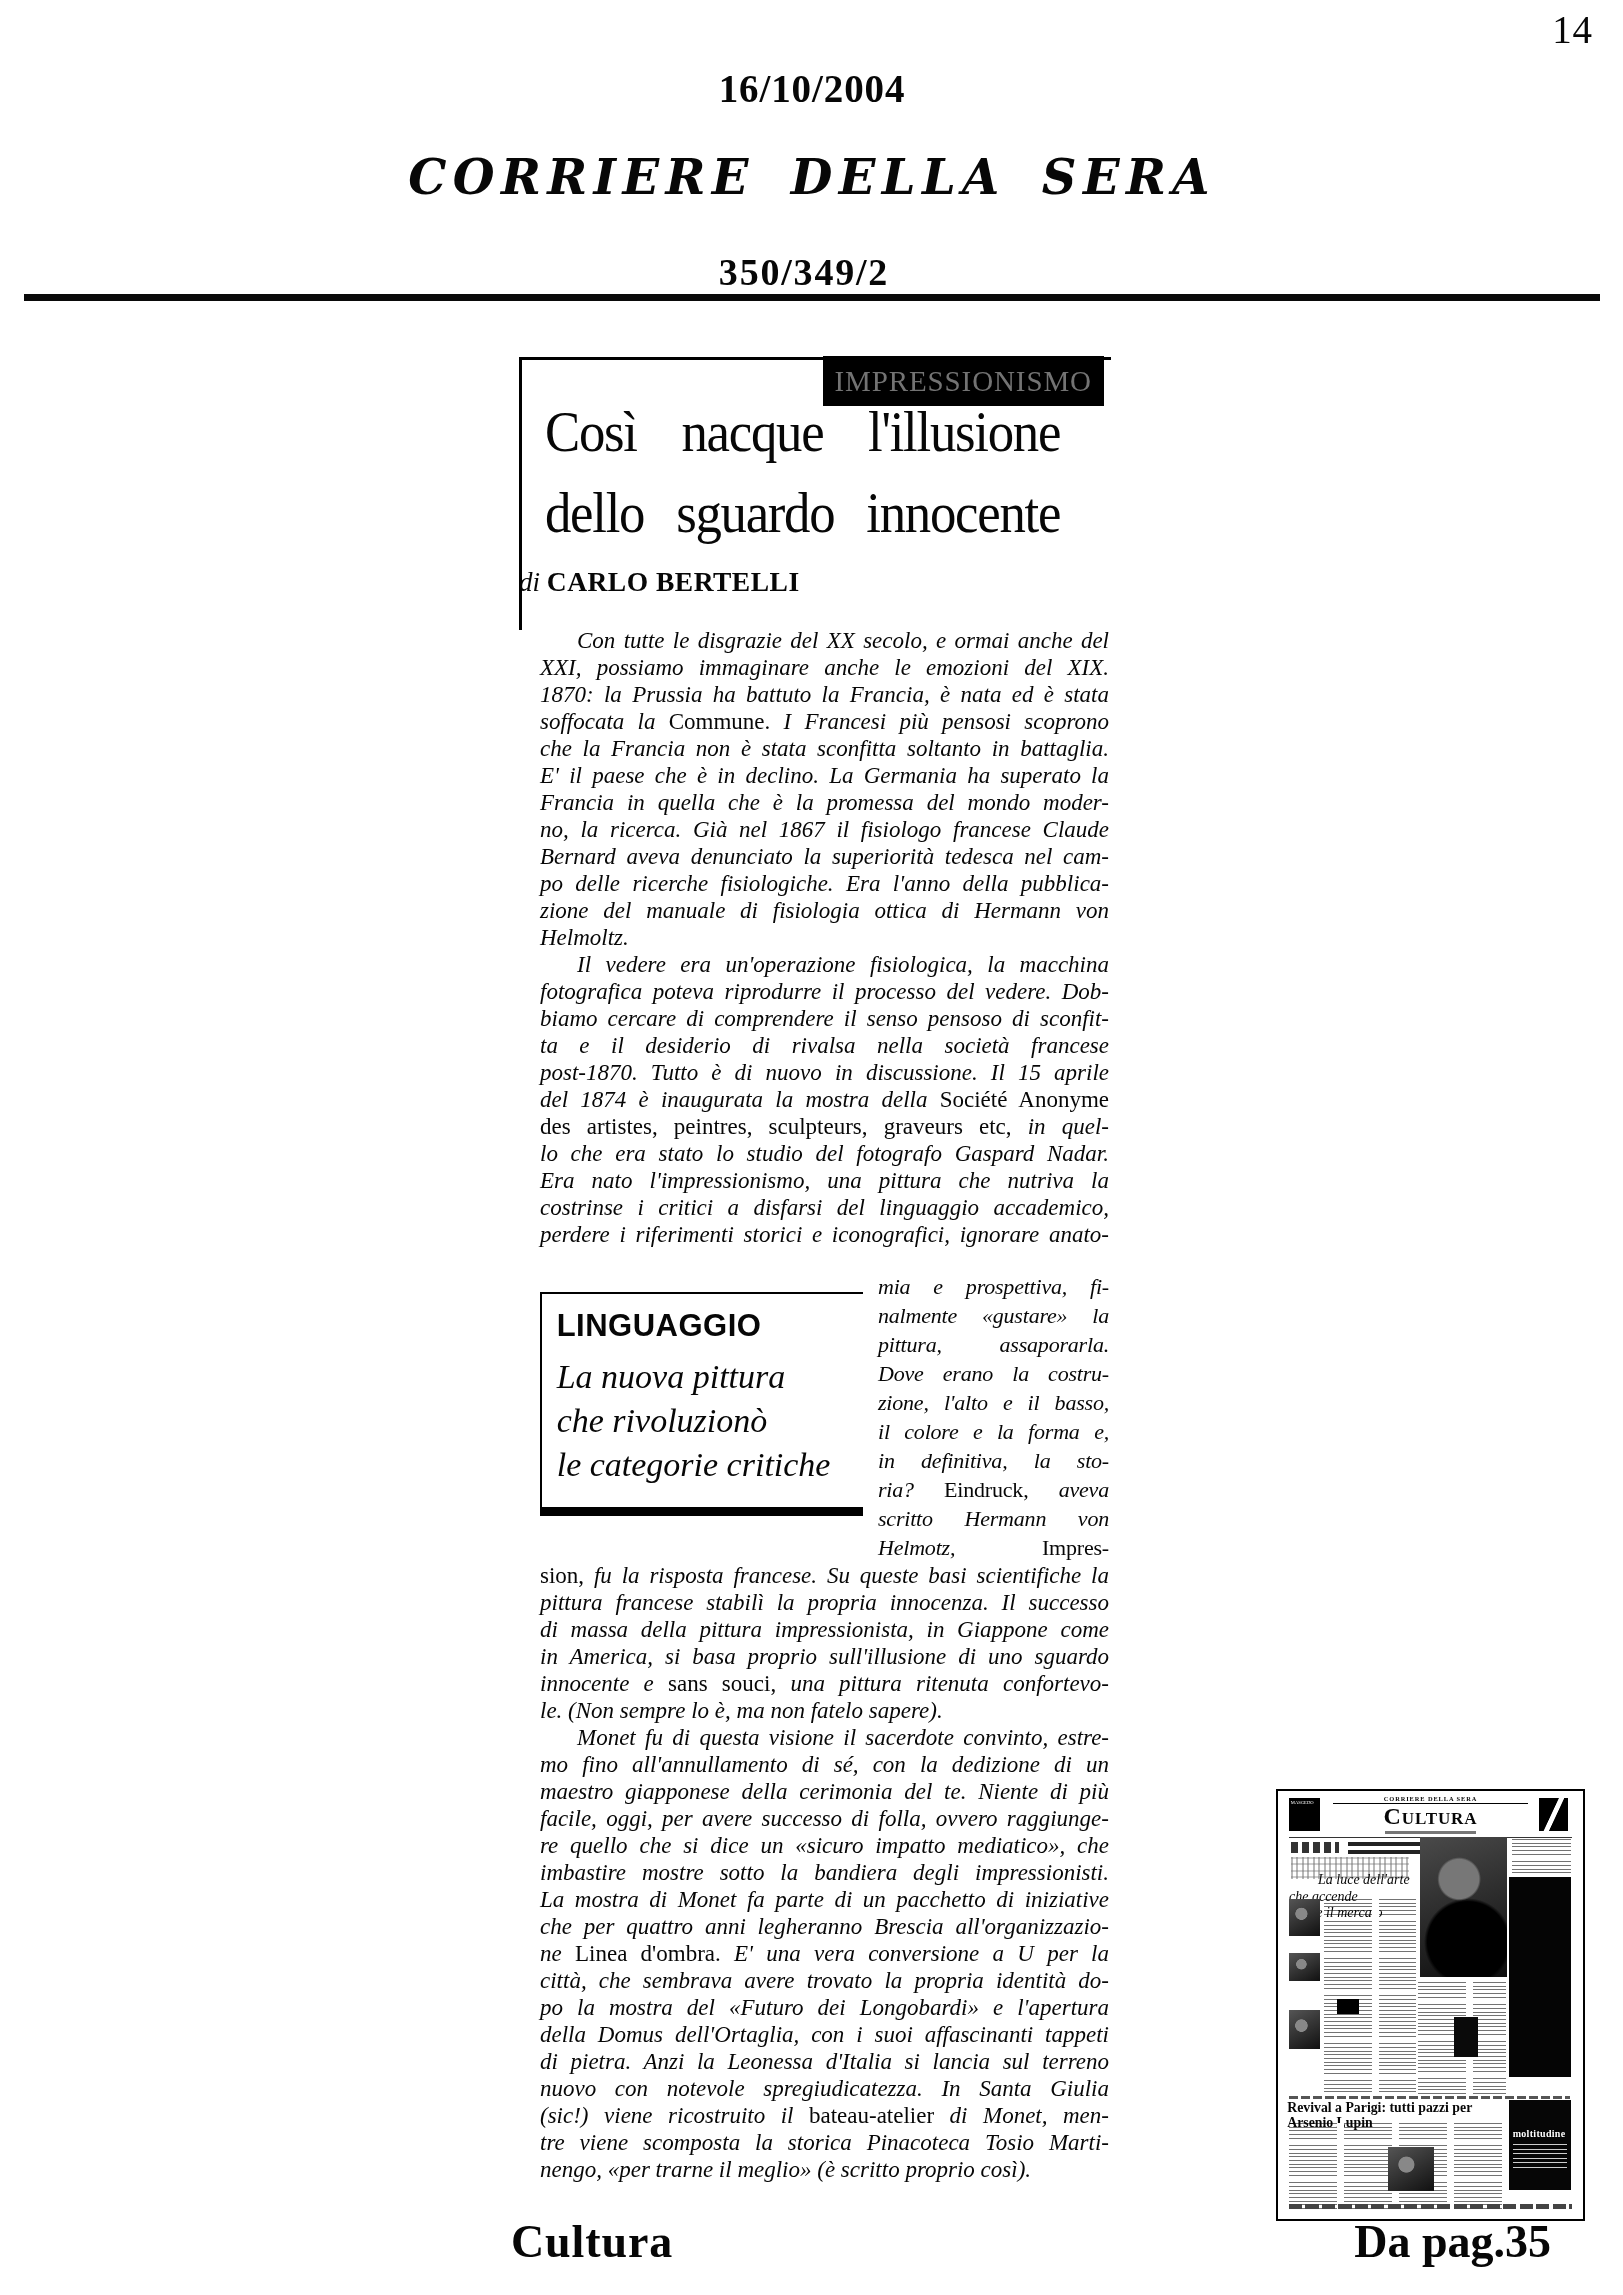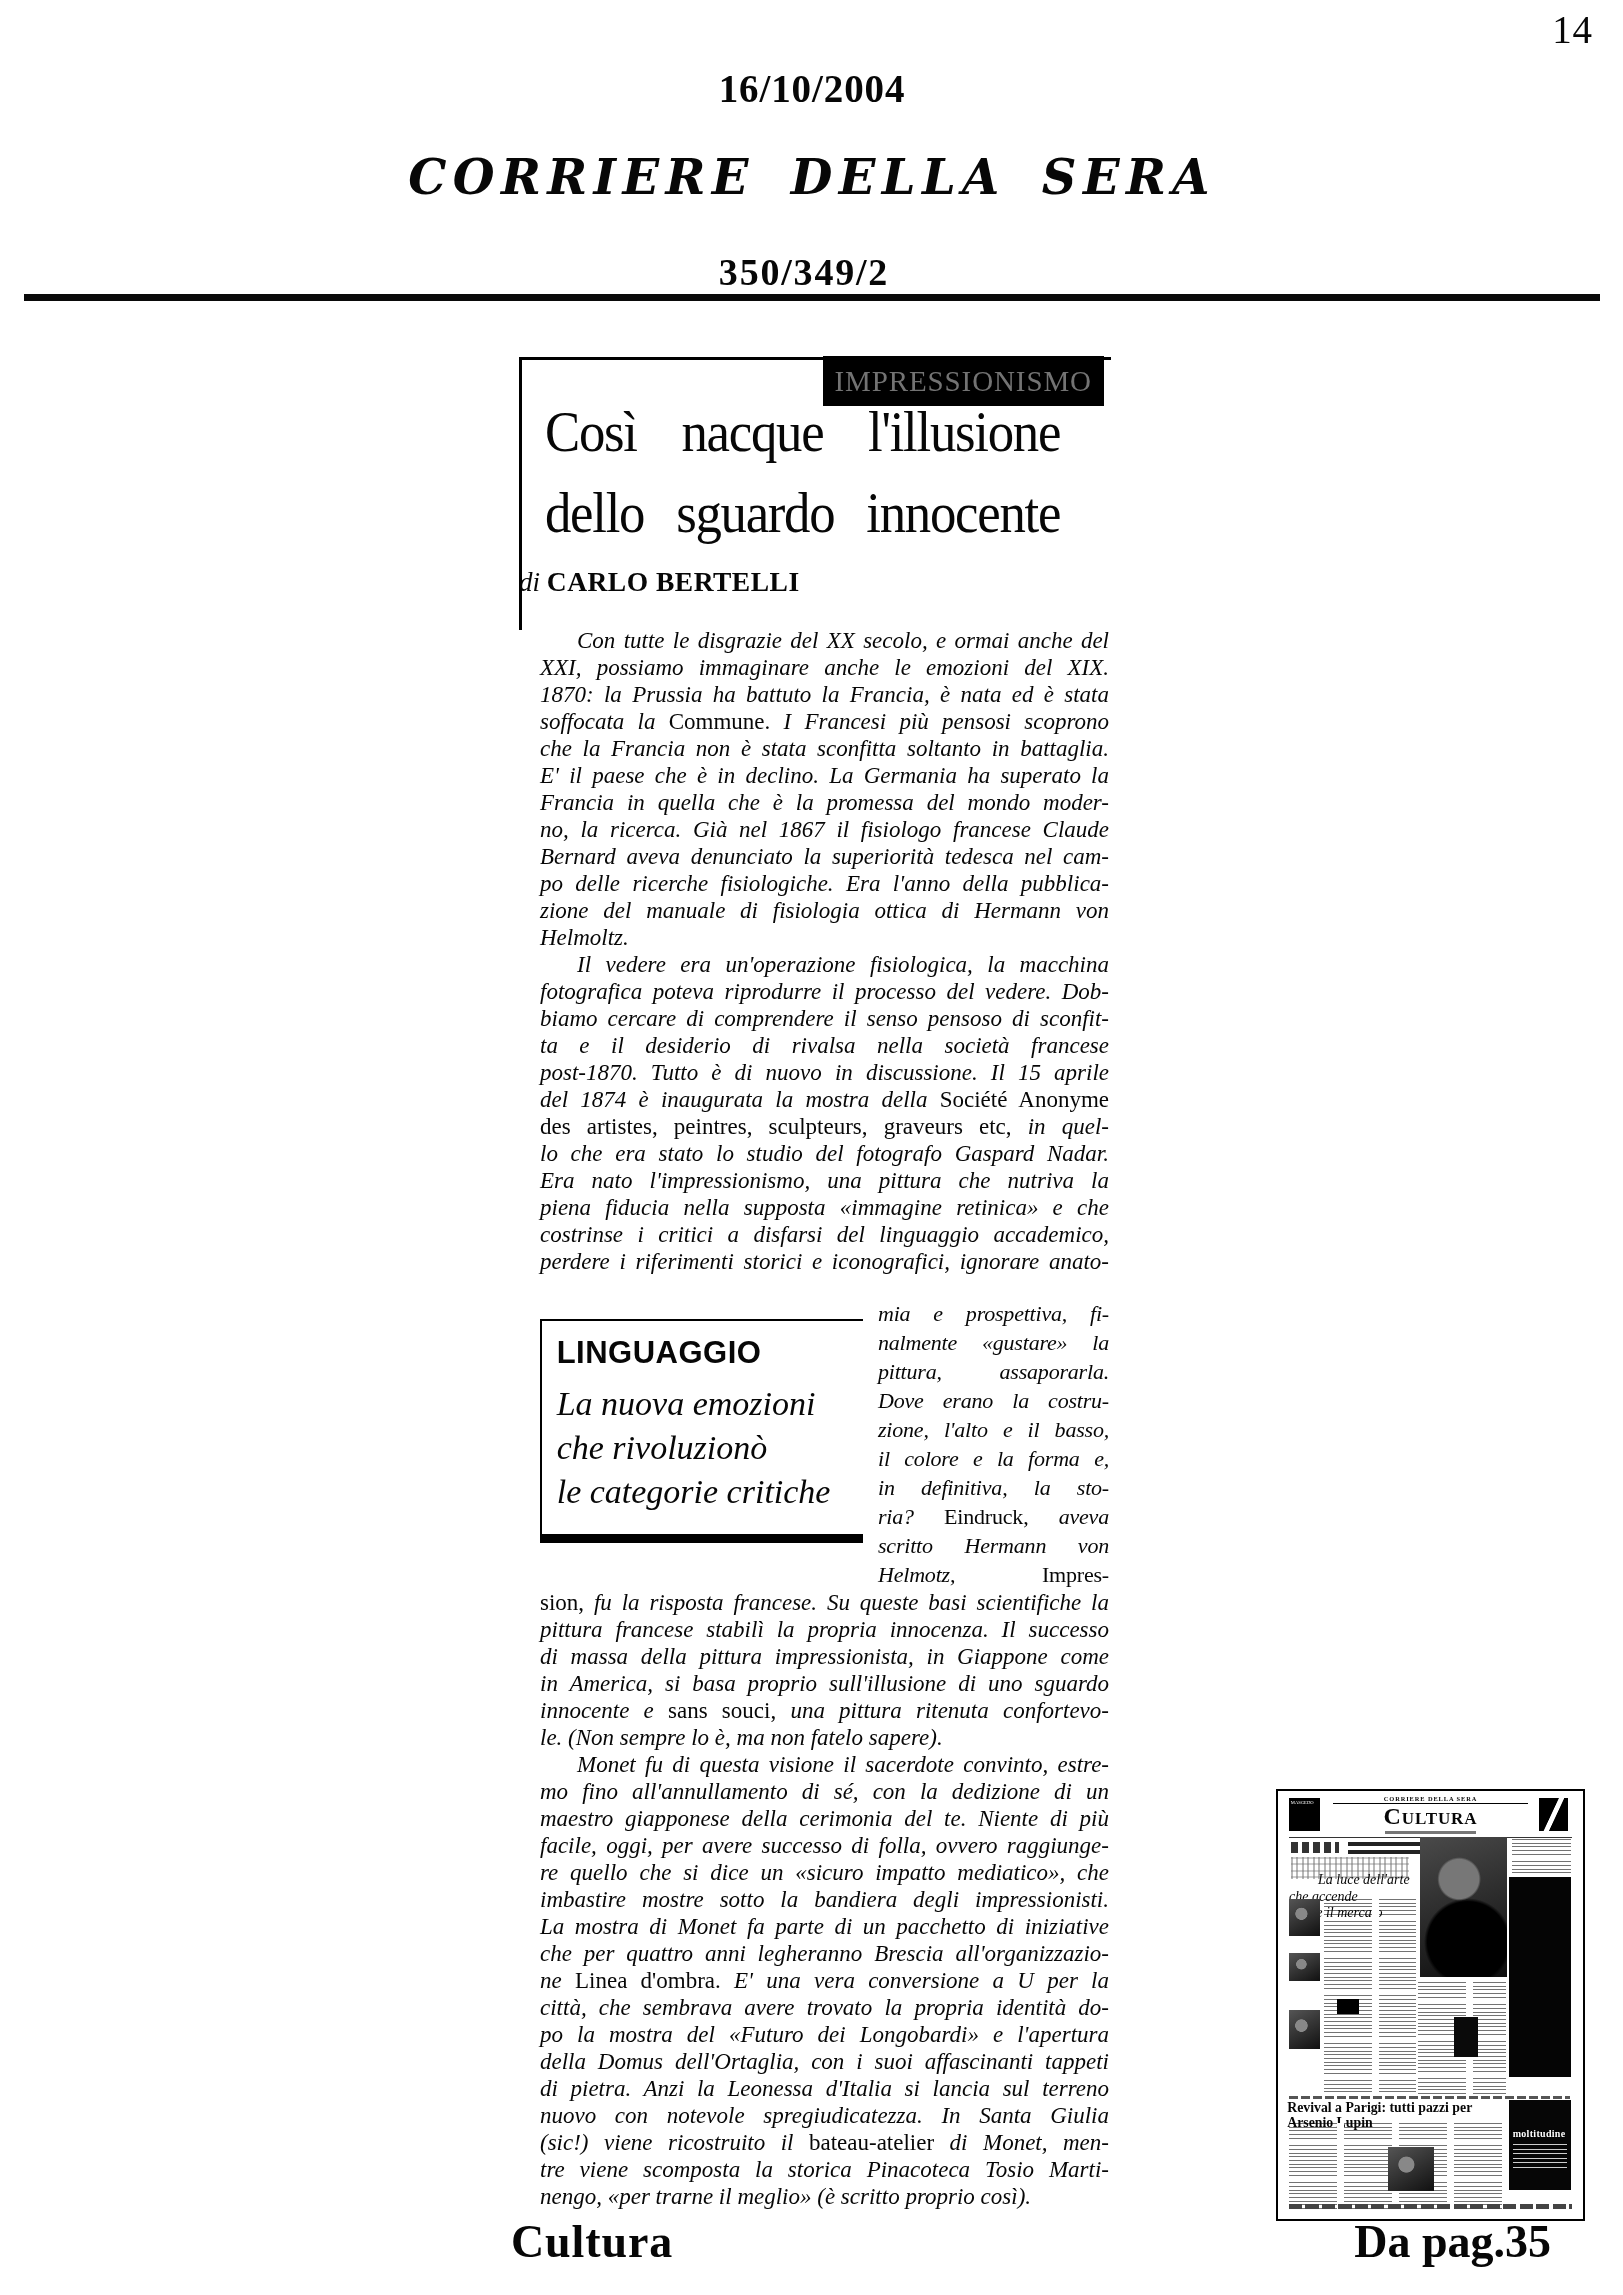--- a/index.html
+++ b/index.html
@@ -149,30 +149,29 @@
       <div class="wide">
           <div class="line  ind">Il vedere era un'operazione fisiologica, la macchina</div>
           <div class="line ">fotografica poteva riprodurre il processo del vedere. Dob-</div>
           <div class="line ">biamo cercare di comprendere il senso pensoso di sconfit-</div>
           <div class="line ">ta e il desiderio di rivalsa nella società francese</div>
           <div class="line ">post-1870. Tutto è di nuovo in discussione. Il 15 aprile</div>
           <div class="line "><span>del 1874 è inaugurata la mostra della </span><span class="rom">Société Anonyme</span></div>
           <div class="line "><span class="rom">des artistes, peintres, sculpteurs, graveurs etc, </span><span>in quel-</span></div>
           <div class="line ">lo che era stato lo studio del fotografo Gaspard Nadar.</div>
           <div class="line ">Era nato l'impressionismo, una pittura che nutriva la</div>
-          <div class="line ">piena fiducia nella supposta «immagine retinica» e che</div>
           <div class="line ">costrinse i critici a disfarsi del linguaggio accademico,</div>
           <div class="line ">perdere i riferimenti storici e iconografici, ignorare anato-</div>
         </div>
 
       <div class="wrap-row">
         <div class="lingbox">
           <div class="title">LINGUAGGIO</div>
           <div class="ital">
-              <div class="line ll sb">La nuova emozioni</div>
+              <div class="line ll sb">La nuova pittura</div>
               <div class="line ll sb">che rivoluzionò</div>
               <div class="line ll sb">le categorie critiche</div>
             </div>
         </div>
         <div class="narrow">
             <div class="line ">mia e prospettiva, fi-</div>
             <div class="line ">nalmente «gustare» la</div>
             <div class="line ">pittura, assaporarla.</div>
             <div class="line ">Dove erano la costru-</div>
             <div class="line ">zione, l'alto e il basso,</div>

